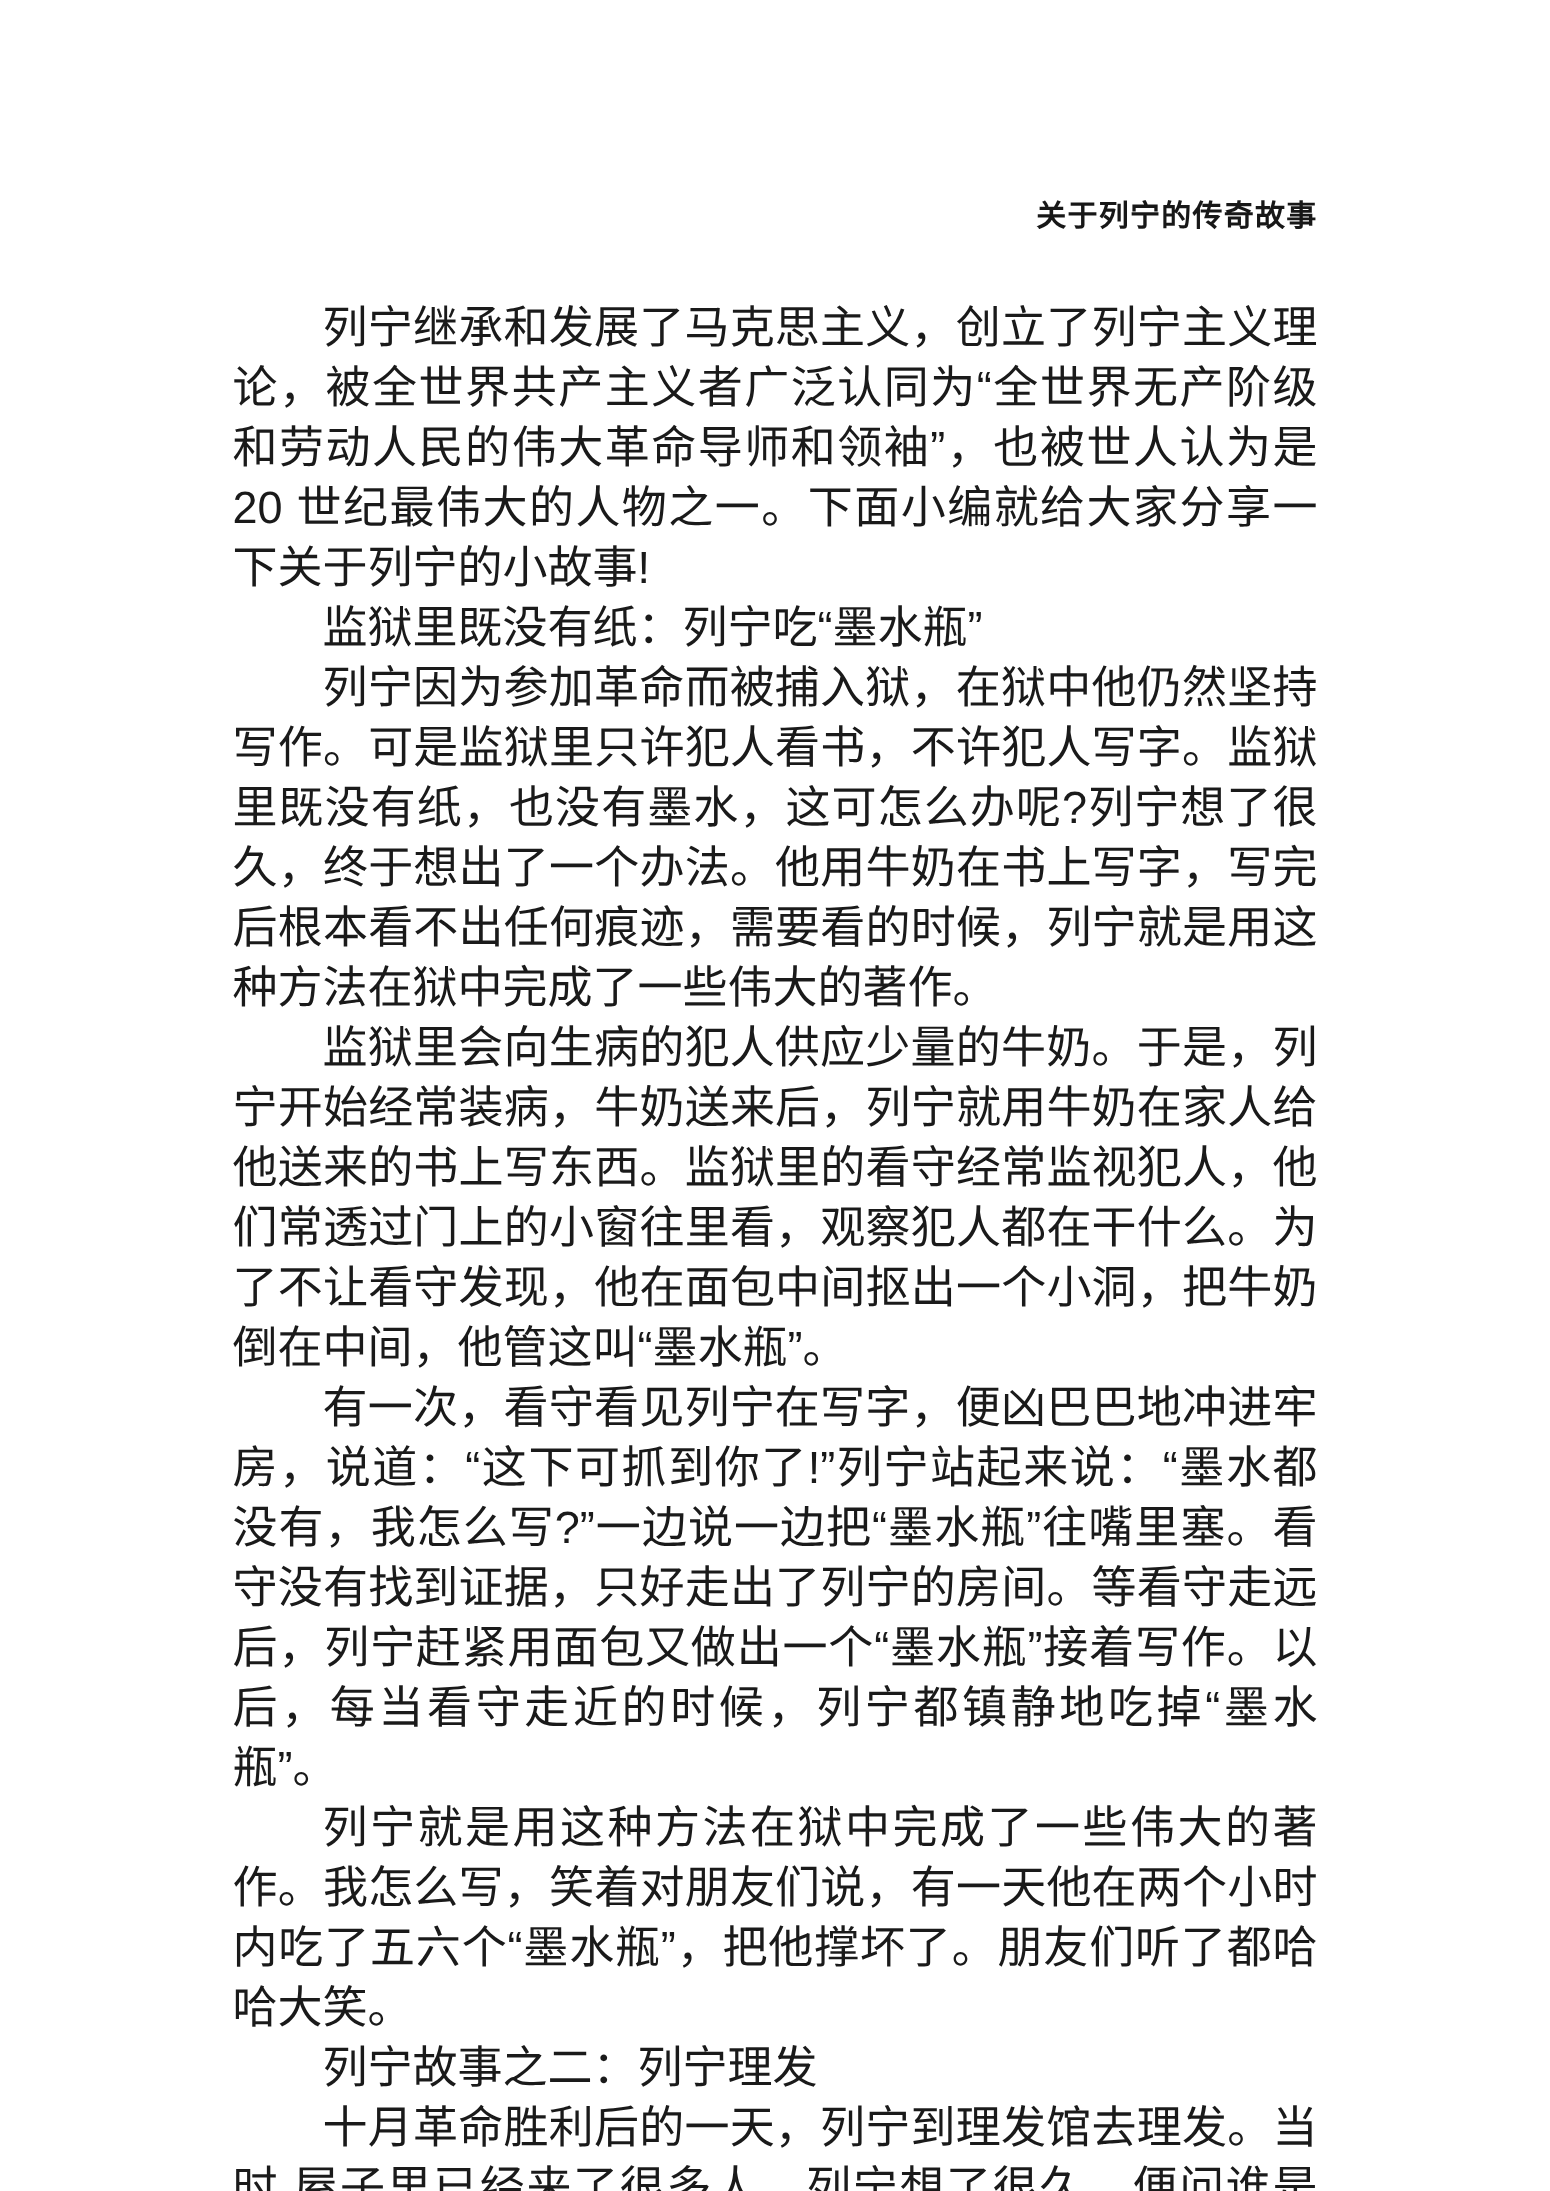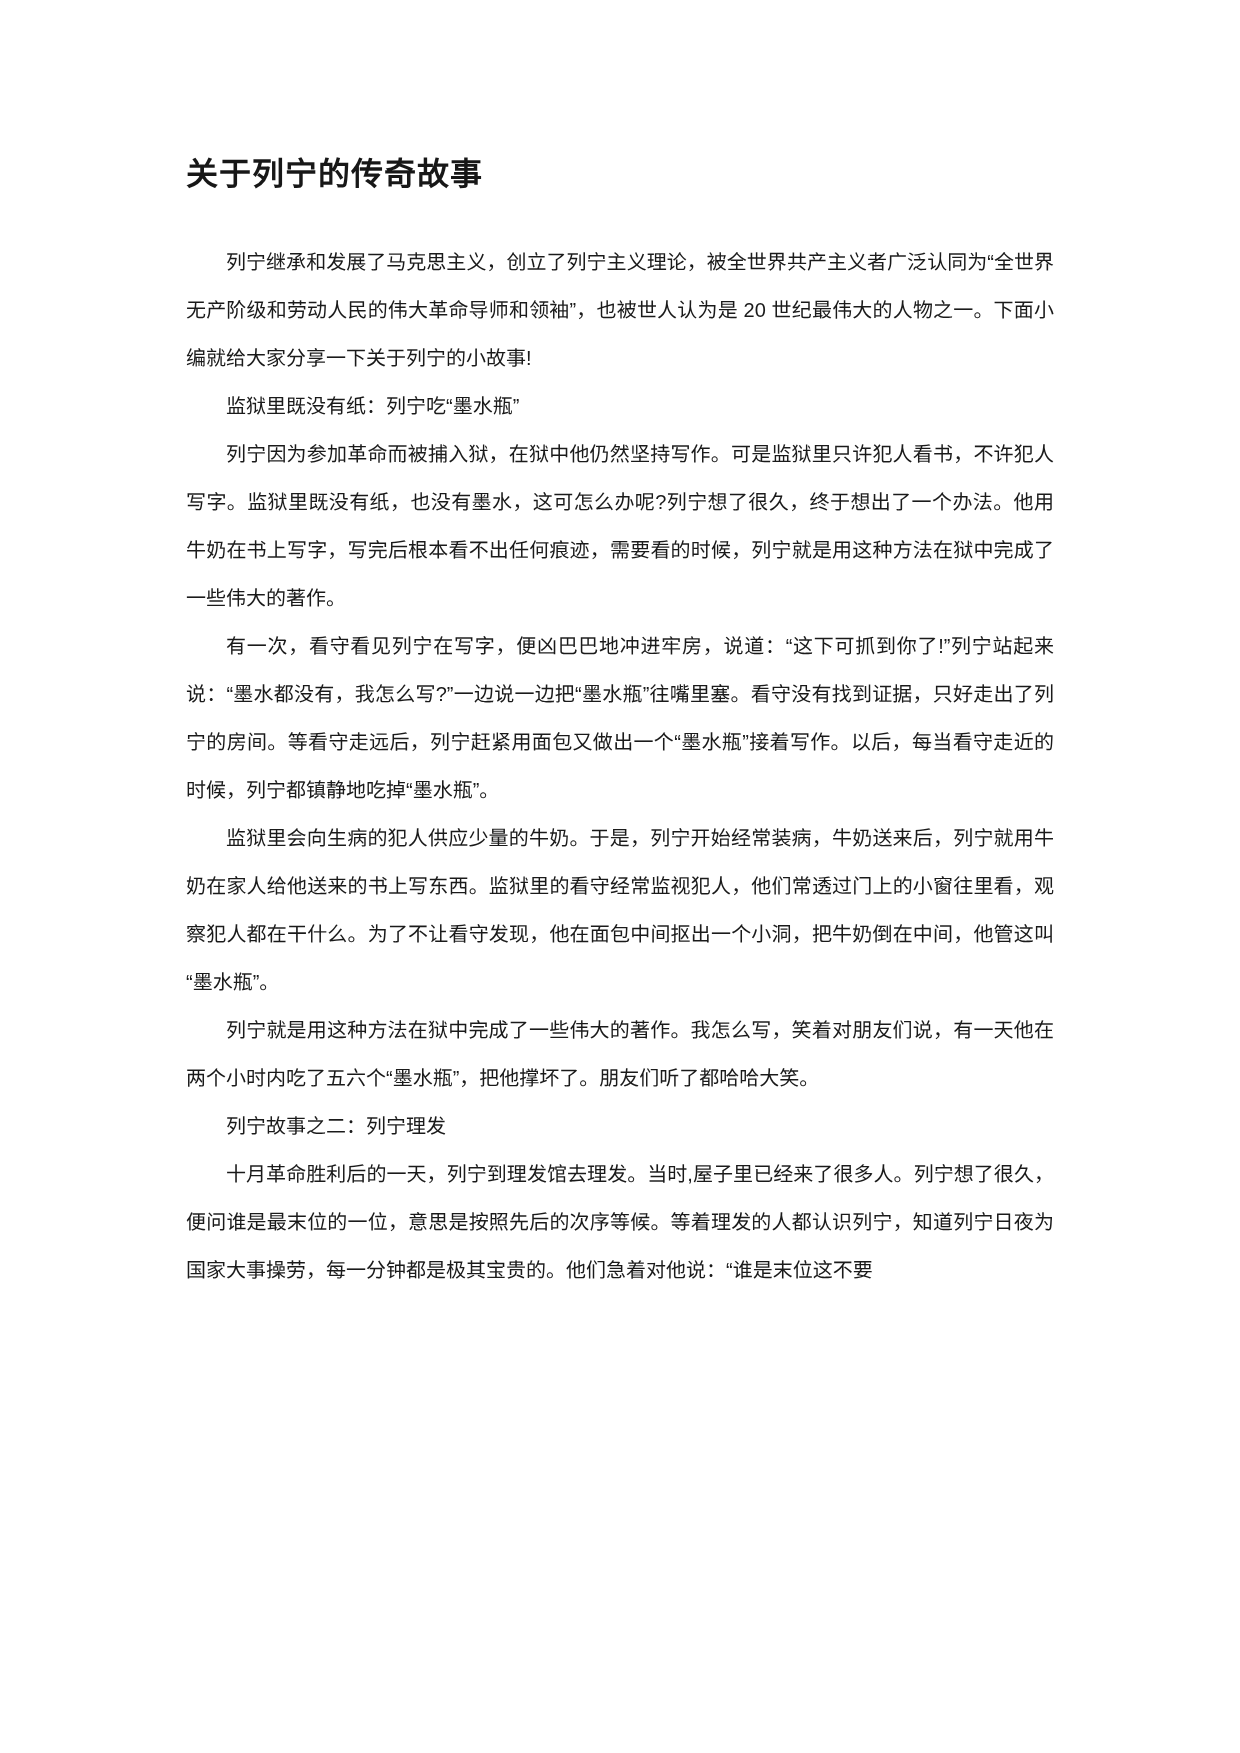--- a/index.html
+++ b/index.html
@@ -15,47 +15,47 @@
   }
   .page {
     box-sizing: border-box;
     width: 1240px;
     height: 1753px;
     padding: 150px 186px 0 186px;
     background: #ffffff;
   }
   .doc-title {
     margin: 0 0 40px 0;
-    font-size: 32px;
+    font-size: 24px;
     line-height: 48px;
     font-weight: 700;
-    text-align: left;
+    text-align: right;
     color: #171717;
     letter-spacing: 1px;
   }
   .doc-body p {
     margin: 0;
-    font-size: 20px;
+    font-size: 36px;
     line-height: 48px;
     color: #1a1a1a;
     text-align: justify;
     text-justify: inter-ideograph;
     text-indent: 2em;
     word-break: break-all;
   }
 </style>
 </head>
 <body>
 
 <div class="page">
   <h1 class="doc-title">关于列宁的传奇故事</h1>
 
   <div class="doc-body">
     <p>列宁继承和发展了马克思主义，创立了列宁主义理论，被全世界共产主义者广泛认同为“全世界无产阶级和劳动人民的伟大革命导师和领袖”，也被世人认为是 20 世纪最伟大的人物之一。下面小编就给大家分享一下关于列宁的小故事!</p>
     <p>监狱里既没有纸：列宁吃“墨水瓶”</p>
     <p>列宁因为参加革命而被捕入狱，在狱中他仍然坚持写作。可是监狱里只许犯人看书，不许犯人写字。监狱里既没有纸，也没有墨水，这可怎么办呢?列宁想了很久，终于想出了一个办法。他用牛奶在书上写字，写完后根本看不出任何痕迹，需要看的时候，列宁就是用这种方法在狱中完成了一些伟大的著作。</p>
+    <p>监狱里会向生病的犯人供应少量的牛奶。于是，列宁开始经常装病，牛奶送来后，列宁就用牛奶在家人给他送来的书上写东西。监狱里的看守经常监视犯人，他们常透过门上的小窗往里看，观察犯人都在干什么。为了不让看守发现，他在面包中间抠出一个小洞，把牛奶倒在中间，他管这叫“墨水瓶”。</p>
     <p>有一次，看守看见列宁在写字，便凶巴巴地冲进牢房，说道：“这下可抓到你了!”列宁站起来说：“墨水都没有，我怎么写?”一边说一边把“墨水瓶”往嘴里塞。看守没有找到证据，只好走出了列宁的房间。等看守走远后，列宁赶紧用面包又做出一个“墨水瓶”接着写作。以后，每当看守走近的时候，列宁都镇静地吃掉“墨水瓶”。</p>
-    <p>监狱里会向生病的犯人供应少量的牛奶。于是，列宁开始经常装病，牛奶送来后，列宁就用牛奶在家人给他送来的书上写东西。监狱里的看守经常监视犯人，他们常透过门上的小窗往里看，观察犯人都在干什么。为了不让看守发现，他在面包中间抠出一个小洞，把牛奶倒在中间，他管这叫“墨水瓶”。</p>
     <p>列宁就是用这种方法在狱中完成了一些伟大的著作。我怎么写，笑着对朋友们说，有一天他在两个小时内吃了五六个“墨水瓶”，把他撑坏了。朋友们听了都哈哈大笑。</p>
     <p>列宁故事之二：列宁理发</p>
     <p>十月革命胜利后的一天，列宁到理发馆去理发。当时,屋子里已经来了很多人。列宁想了很久，便问谁是最末位的一位，意思是按照先后的次序等候。等着理发的人都认识列宁，知道列宁日夜为国家大事操劳，每一分钟都是极其宝贵的。他们急着对他说：“谁是末位这不要</p>
   </div>
 </div>
 
 </body></html>

